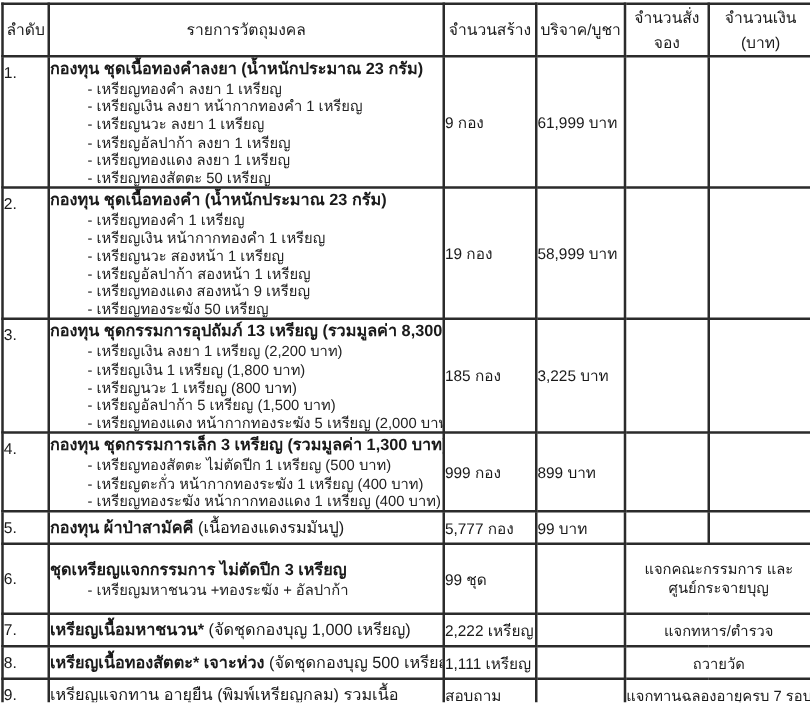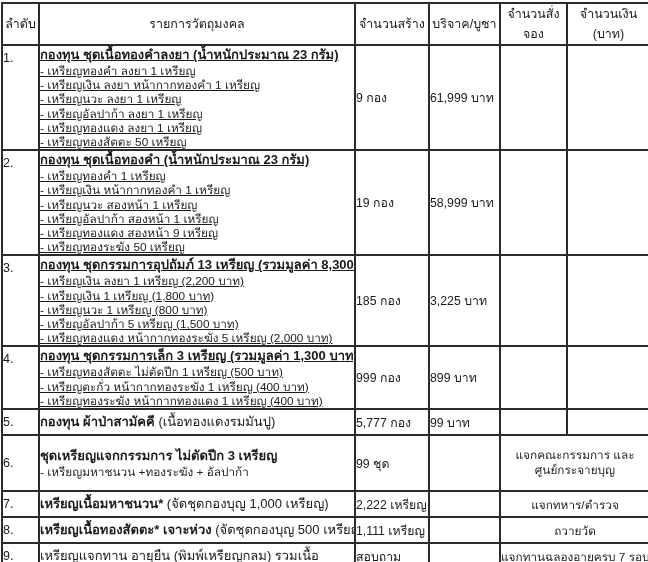--- a/index.html
+++ b/index.html
@@ -13,25 +13,25 @@
     background:#fff;
   }
   table.order td,table.order th{
     border:2px solid #2b2b2b;box-sizing:border-box;overflow:hidden;
     padding:0;color:#1a1a1a;
   }
   th.hdr{font-weight:normal;font-size:12.5px;text-align:center;vertical-align:middle;}
   td.no{font-size:12.5px;text-align:left;padding-left:7px;vertical-align:middle;}
   td.no.top{vertical-align:top;padding-top:5px;}
   td.content{padding:2px 4px 2px 5px;vertical-align:middle;}
-  td.content.top{vertical-align:top;text-decoration:underline;}
+  td.content.top{vertical-align:top;}
   .title{font-size:13px;line-height:18px;white-space:nowrap;}
   .tb{font-weight:bold;}
   .trg{font-weight:normal;}
-  .sub{font-size:11.8px;line-height:14.2px;white-space:nowrap;color:#222;}
+  .sub{font-size:11.8px;line-height:14.2px;white-space:nowrap;color:#222;padding-left:30px;}
   td.num{font-size:12.3px;text-align:left;vertical-align:middle;white-space:nowrap;}
   td.note{font-size:11.8px;text-align:center;vertical-align:middle;}
   .note-wrap{white-space:nowrap;}
   .note-wrap.wrap2{white-space:normal;max-width:132px;margin:12px auto;line-height:15px;}
   tr.h-hdr{height:25px;}  tr.h-r0{height:102px;} tr.h-r1{height:101px;}
   tr.h-r2{height:87px;}   tr.h-r3{height:58px;}  tr.h-r4{height:26px;}
   tr.h-r5{height:36px;}   tr.h-r6{height:26px;}  tr.h-r7{height:26px;}
   tr.h-r8{height:26px;}   tr.h-r9{height:28px;}
 </style>
 </head>

